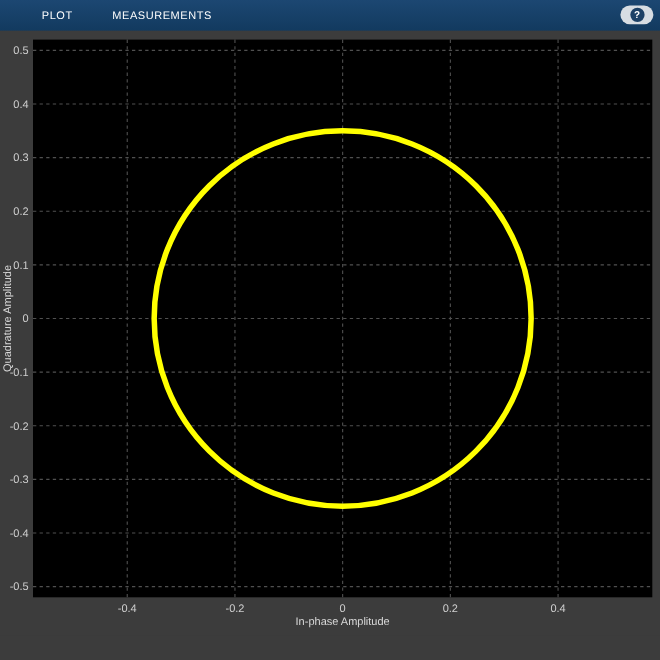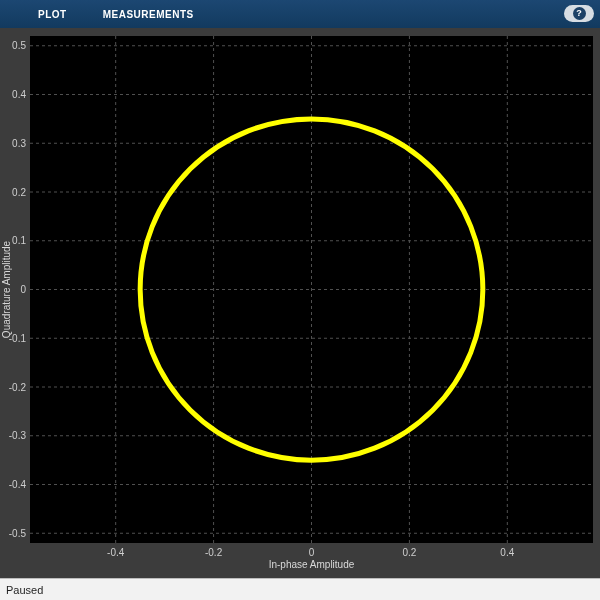--- a/index.html
+++ b/index.html
@@ -7,21 +7,21 @@
   .window{
     position:relative;width:600px;height:600px;background:#3c3c3c;overflow:hidden;
   }
   
   .toolbar{
     position:absolute;top:0;left:0;right:0;height:28px;
     background:linear-gradient(#1c4772,#123a5f);
     display:flex;align-items:center;gap:36px;padding-left:38px;box-sizing:border-box;
   }
   .toolbar .tab{
-    color:#ffffff;font-size:10px;font-weight:bold;letter-spacing:0.5px;
+    color:#ffffff;font-size:10px;font-weight:normal;letter-spacing:0.5px;
     cursor:default;user-select:none;
   }
   .help-btn{
     position:absolute;right:6px;top:5px;width:30px;height:17px;
     background:#d7dde3;border-radius:9px;
     display:flex;align-items:center;justify-content:center;cursor:default;
   }
   .help-circle{
     width:13px;height:13px;border-radius:50%;background:#1d4166;color:#ffffff;
     font-size:9px;font-weight:bold;line-height:13px;text-align:center;
@@ -88,17 +88,14 @@
         <line x1="30" y1="456.5" x2="593" y2="456.5" stroke="#505050" stroke-width="1" stroke-dasharray="3,3"></line>
         <text x="26" y="460" text-anchor="end" class="tick-label">-0.4</text>
         <line x1="30" y1="505.25" x2="593" y2="505.25" stroke="#505050" stroke-width="1" stroke-dasharray="3,3"></line>
         <text x="26" y="508.75" text-anchor="end" class="tick-label">-0.5</text>
         <ellipse cx="311.5" cy="261.5" rx="171.34782608695653" ry="170.62499999999997" fill="none" stroke="#ffff00" stroke-width="5"></ellipse>
         <text x="311.5" y="540" text-anchor="middle" class="axis-label">In-phase Amplitude</text>
         <text x="10" y="261.5" text-anchor="middle" class="axis-label" transform="rotate(-90 10 261.5)">Quadrature Amplitude</text>
       </svg>
   </div>
 
-  <div class="statusbar">
-    <span>Paused</span>
-  </div>
 
 </div>
 
 </body></html>

